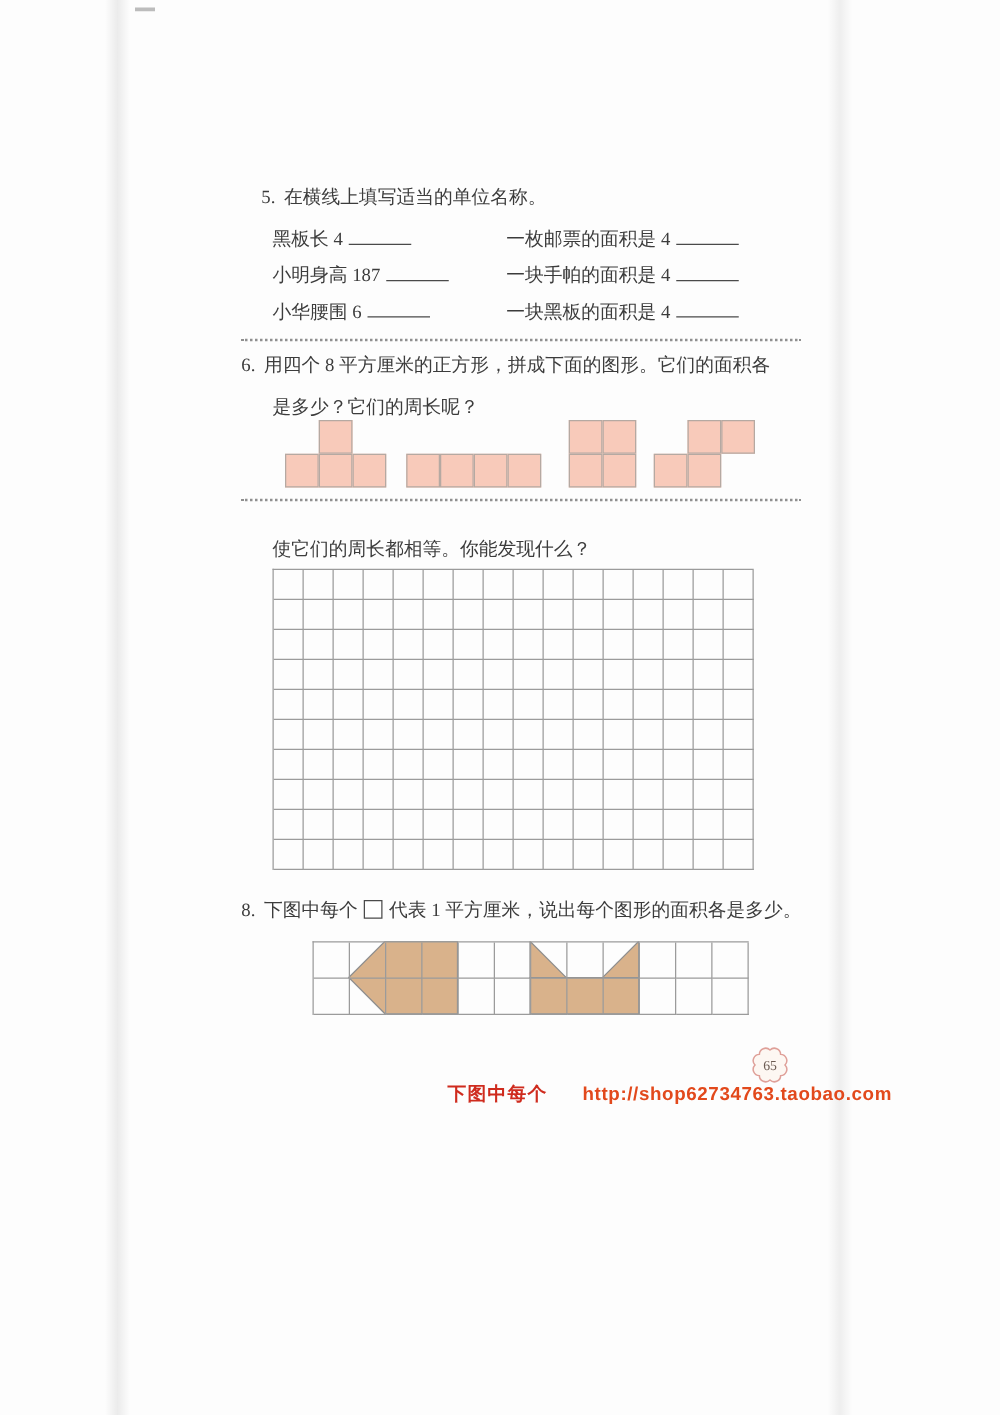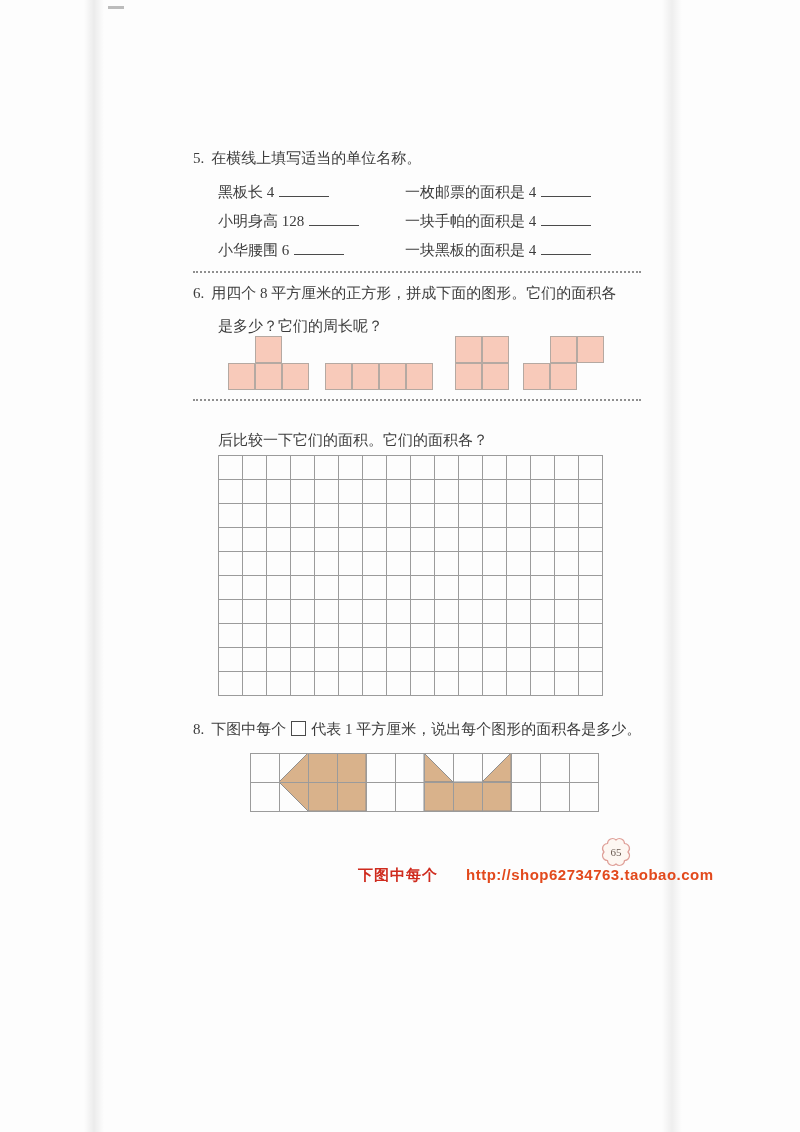--- a/index.html
+++ b/index.html
@@ -24,33 +24,33 @@
 </style>
 </head>
 <body>
 
 <div class="page">
 
   <div class="scan-edge left"></div>
   <div class="scan-edge right"></div>
   <div class="scan-mark"></div>
 
-  <div class="abs" style="left:193px;top:148px">
+  <div class="abs" style="left:209px;top:148px">
     <span class="qno">5.</span><span>在横线上填写适当的单位名称。</span>
   </div>
 
   <div class="abs" style="left:218px;top:182px">
     <span>黑板长 4</span><span class="blank"></span>
   </div>
   <div class="abs" style="left:405px;top:182px">
     <span>一枚邮票的面积是 4</span><span class="blank"></span>
   </div>
 
   <div class="abs" style="left:218px;top:211px">
-    <span>小明身高 128</span><span class="blank"></span>
+    <span>小明身高 187</span><span class="blank"></span>
   </div>
   <div class="abs" style="left:405px;top:211px">
     <span>一块手帕的面积是 4</span><span class="blank"></span>
   </div>
 
   <div class="abs" style="left:218px;top:240px">
     <span>小华腰围 6</span><span class="blank"></span>
   </div>
   <div class="abs" style="left:405px;top:240px">
     <span>一块黑板的面积是 4</span><span class="blank"></span>
@@ -77,21 +77,21 @@
       <div class="q6cell" style="left: 455px; top: 363px; height: 27px; width: 27px; background: rgb(248, 202, 186); border: 1px solid rgb(181, 169, 162);"></div>
       <div class="q6cell" style="left: 482px; top: 363px; height: 27px; width: 27px; background: rgb(248, 202, 186); border: 1px solid rgb(181, 169, 162);"></div>
       <div class="q6cell" style="left: 550px; top: 336px; height: 27px; width: 27px; background: rgb(248, 202, 186); border: 1px solid rgb(181, 169, 162);"></div>
       <div class="q6cell" style="left: 577px; top: 336px; height: 27px; width: 27px; background: rgb(248, 202, 186); border: 1px solid rgb(181, 169, 162);"></div>
       <div class="q6cell" style="left: 523px; top: 363px; height: 27px; width: 27px; background: rgb(248, 202, 186); border: 1px solid rgb(181, 169, 162);"></div>
       <div class="q6cell" style="left: 550px; top: 363px; height: 27px; width: 27px; background: rgb(248, 202, 186); border: 1px solid rgb(181, 169, 162);"></div>
     </div>
 
   <div class="dotted" style="top:399px"></div>
 
-  <div class="abs" style="left:218px;top:430px">后比较一下它们的面积。它们的面积各？</div>
+  <div class="abs" style="left:218px;top:430px">使它们的周长都相等。你能发现什么？</div>
 
   <div id="q7-grid" class="gridbox" style="left: 218px; top: 455px; width: 384px; height: 240px; border-top: 1px solid rgb(155, 155, 155); border-left: 1px solid rgb(155, 155, 155); display: grid; grid-template-columns: repeat(16, 24px); grid-auto-rows: 24px;">
       <div style="box-sizing: border-box; border-right: 1px solid rgb(155, 155, 155); border-bottom: 1px solid rgb(155, 155, 155);"></div>
       <div style="box-sizing: border-box; border-right: 1px solid rgb(155, 155, 155); border-bottom: 1px solid rgb(155, 155, 155);"></div>
       <div style="box-sizing: border-box; border-right: 1px solid rgb(155, 155, 155); border-bottom: 1px solid rgb(155, 155, 155);"></div>
       <div style="box-sizing: border-box; border-right: 1px solid rgb(155, 155, 155); border-bottom: 1px solid rgb(155, 155, 155);"></div>
       <div style="box-sizing: border-box; border-right: 1px solid rgb(155, 155, 155); border-bottom: 1px solid rgb(155, 155, 155);"></div>
       <div style="box-sizing: border-box; border-right: 1px solid rgb(155, 155, 155); border-bottom: 1px solid rgb(155, 155, 155);"></div>
       <div style="box-sizing: border-box; border-right: 1px solid rgb(155, 155, 155); border-bottom: 1px solid rgb(155, 155, 155);"></div>
       <div style="box-sizing: border-box; border-right: 1px solid rgb(155, 155, 155); border-bottom: 1px solid rgb(155, 155, 155);"></div>

